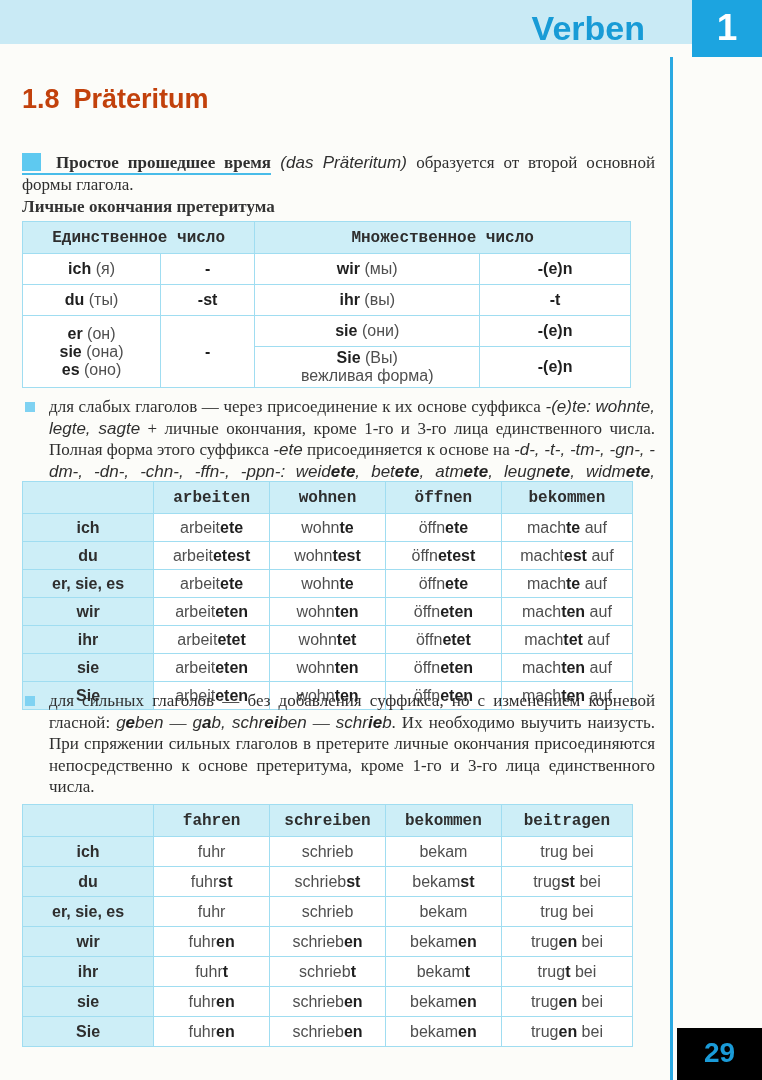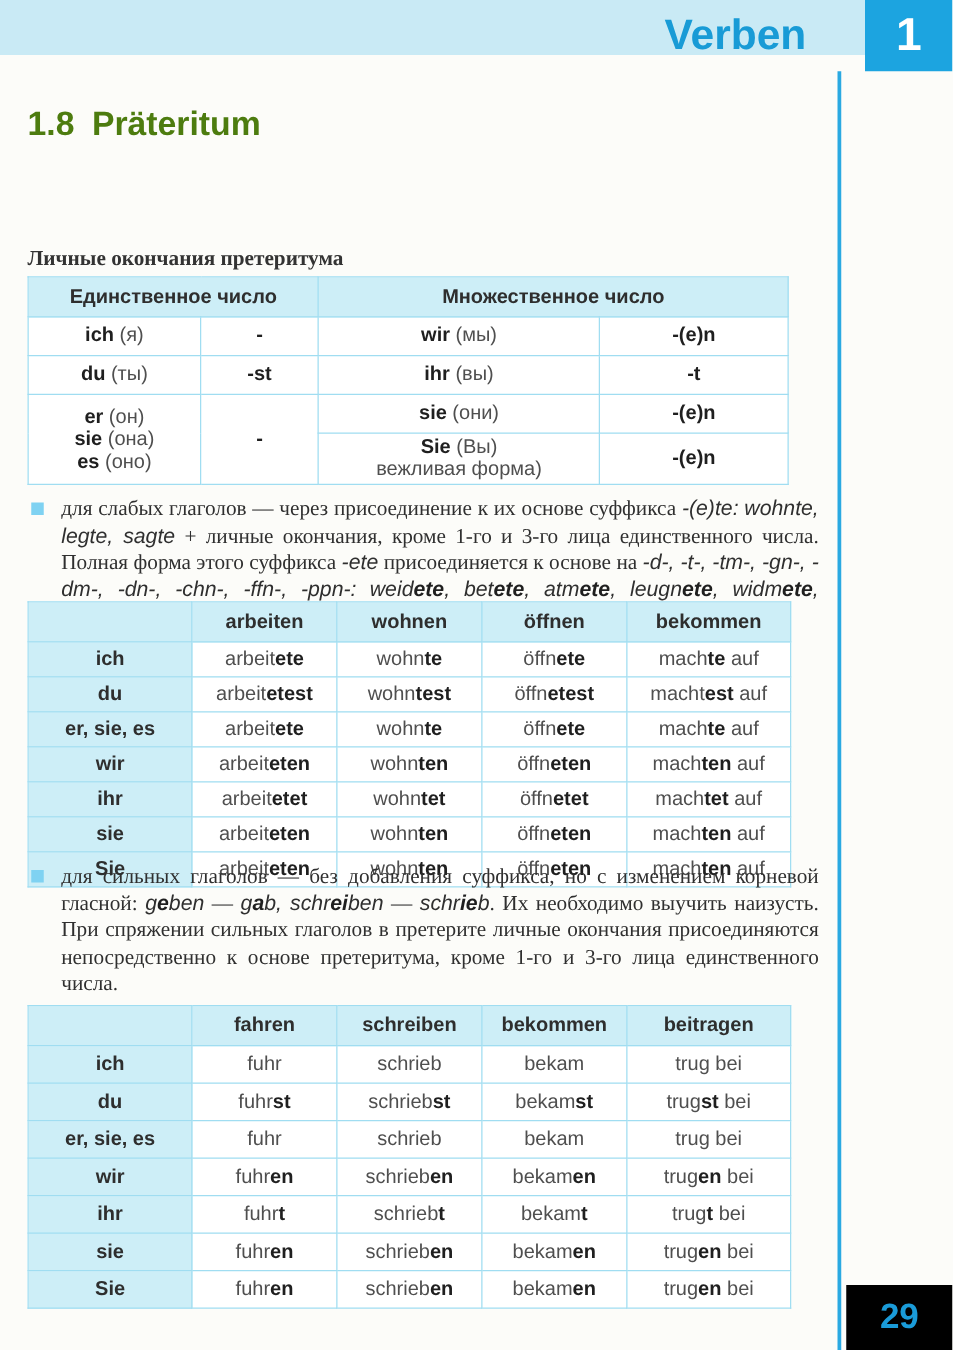--- a/index.html
+++ b/index.html
@@ -24,21 +24,21 @@
   .footer-box{
     position:absolute;left:677px;top:1028px;width:85px;height:52px;background:#000000;
     text-align:center;line-height:50px;
     font-family:"Liberation Sans",sans-serif;font-weight:bold;font-size:28px;color:#1a9bd8;
   }
   
   .content{position:absolute;left:22px;top:0;width:633px;height:1080px;}
   .title{
     position:absolute;top:84px;left:0;display:flex;gap:14px;
     font-family:"Liberation Sans",sans-serif;font-weight:bold;font-size:27px;
-    color:#4d7c0f;line-height:31px;
+    color:#c2410c;line-height:31px;
   }
   .intro{position:absolute;top:152px;left:0;width:633px;margin:0;text-align:justify;
     font-size:17px;line-height:21.5px;}
   .lead-underline{border-bottom:2.5px solid #48bce9;padding-bottom:1px;}
   .bullet-lg{display:inline-block;width:19px;height:18px;background:#5ec9f0;
     margin-right:15px;vertical-align:-3px;}
   .lead-bold{font-weight:bold;}
   .caption{position:absolute;top:197px;left:0;width:633px;margin:0;
     font-weight:bold;font-size:17px;color:#333;}
   .bullet-p{position:absolute;left:0;width:633px;margin:0;padding-left:27px;box-sizing:border-box;
@@ -47,21 +47,21 @@
   .bp1{top:396px;}
   .bp2{top:690px;}
   
   .g{font-family:"Liberation Sans",sans-serif;font-style:italic;}
   .gb{font-family:"Liberation Sans",sans-serif;font-style:italic;font-weight:bold;color:#1f1f1f;}
   .b{font-weight:bold;color:#1f1f1f;}
   
   table.tbl{border-collapse:collapse;table-layout:fixed;background:#ffffff;
     font-family:"Liberation Sans",sans-serif;font-size:16px;color:#4f4f4f;position:absolute;left:0;}
   table.tbl th,table.tbl td{border:1.5px solid #a0ddf1;text-align:center;vertical-align:middle;padding:2px 4px;}
-  table.tbl thead th{background:#cdeef7;font-weight:bold;color:#2e2e2e;height:27px;}
+  table.tbl thead th{background:#cdeef7;font-weight:bold;color:#2e2e2e;height:27px;font-family:Liberation Mono, monospace;}
   table.endings{top:221px;width:609px;}
   table.endings td{height:26px;}
   table.conj th.pron{background:#cdeef7;font-weight:bold;color:#2e2e2e;}
   table.conj th.corner{background:#cdeef7;}
   table.weak{top:481px;width:611px;}
   table.weak td,table.weak th.pron{height:23px;}
   table.strong{top:804px;width:611px;}
   table.strong td,table.strong th.pron{height:25px;}
   table.conj col.c-pron{width:21.5%;}
   table.conj col.c-last{width:21.5%;}
@@ -78,20 +78,23 @@
 
 <div class="content">
 
   <div class="title">
     <span>1.8</span>
     <span>
       <span>Präteritum</span><br>
     </span>
   </div>
 
+  <p class="intro">
+    <span class="lead-underline"><span class="bullet-lg"></span><span class="lead-bold">Простое прошедшее время</span></span><span class="g"> (das Präteritum) </span><span>образуется от второй основной формы глагола.</span>
+  </p>
 
   <p class="caption">Личные окончания претеритума</p>
 
   <table class="tbl endings">
     <colgroup>
       <col style="width:22.7%">
         <col style="width:15.5%">
         <col style="width:37%">
         <col style="width:24.8%">
     </colgroup>

